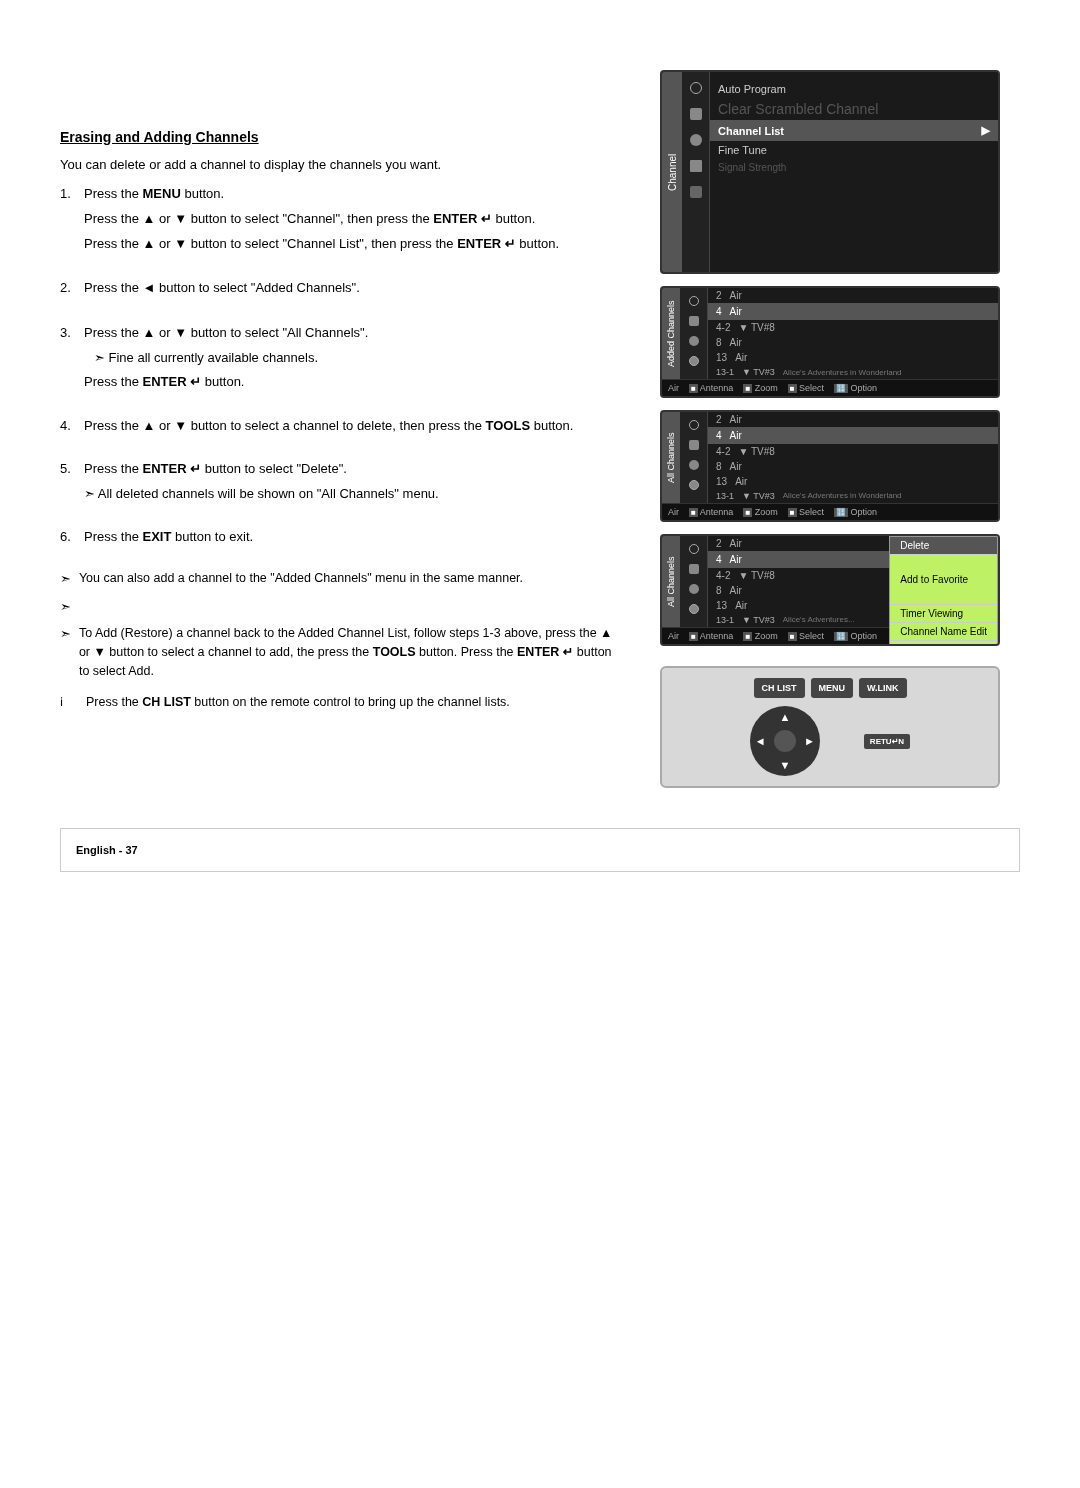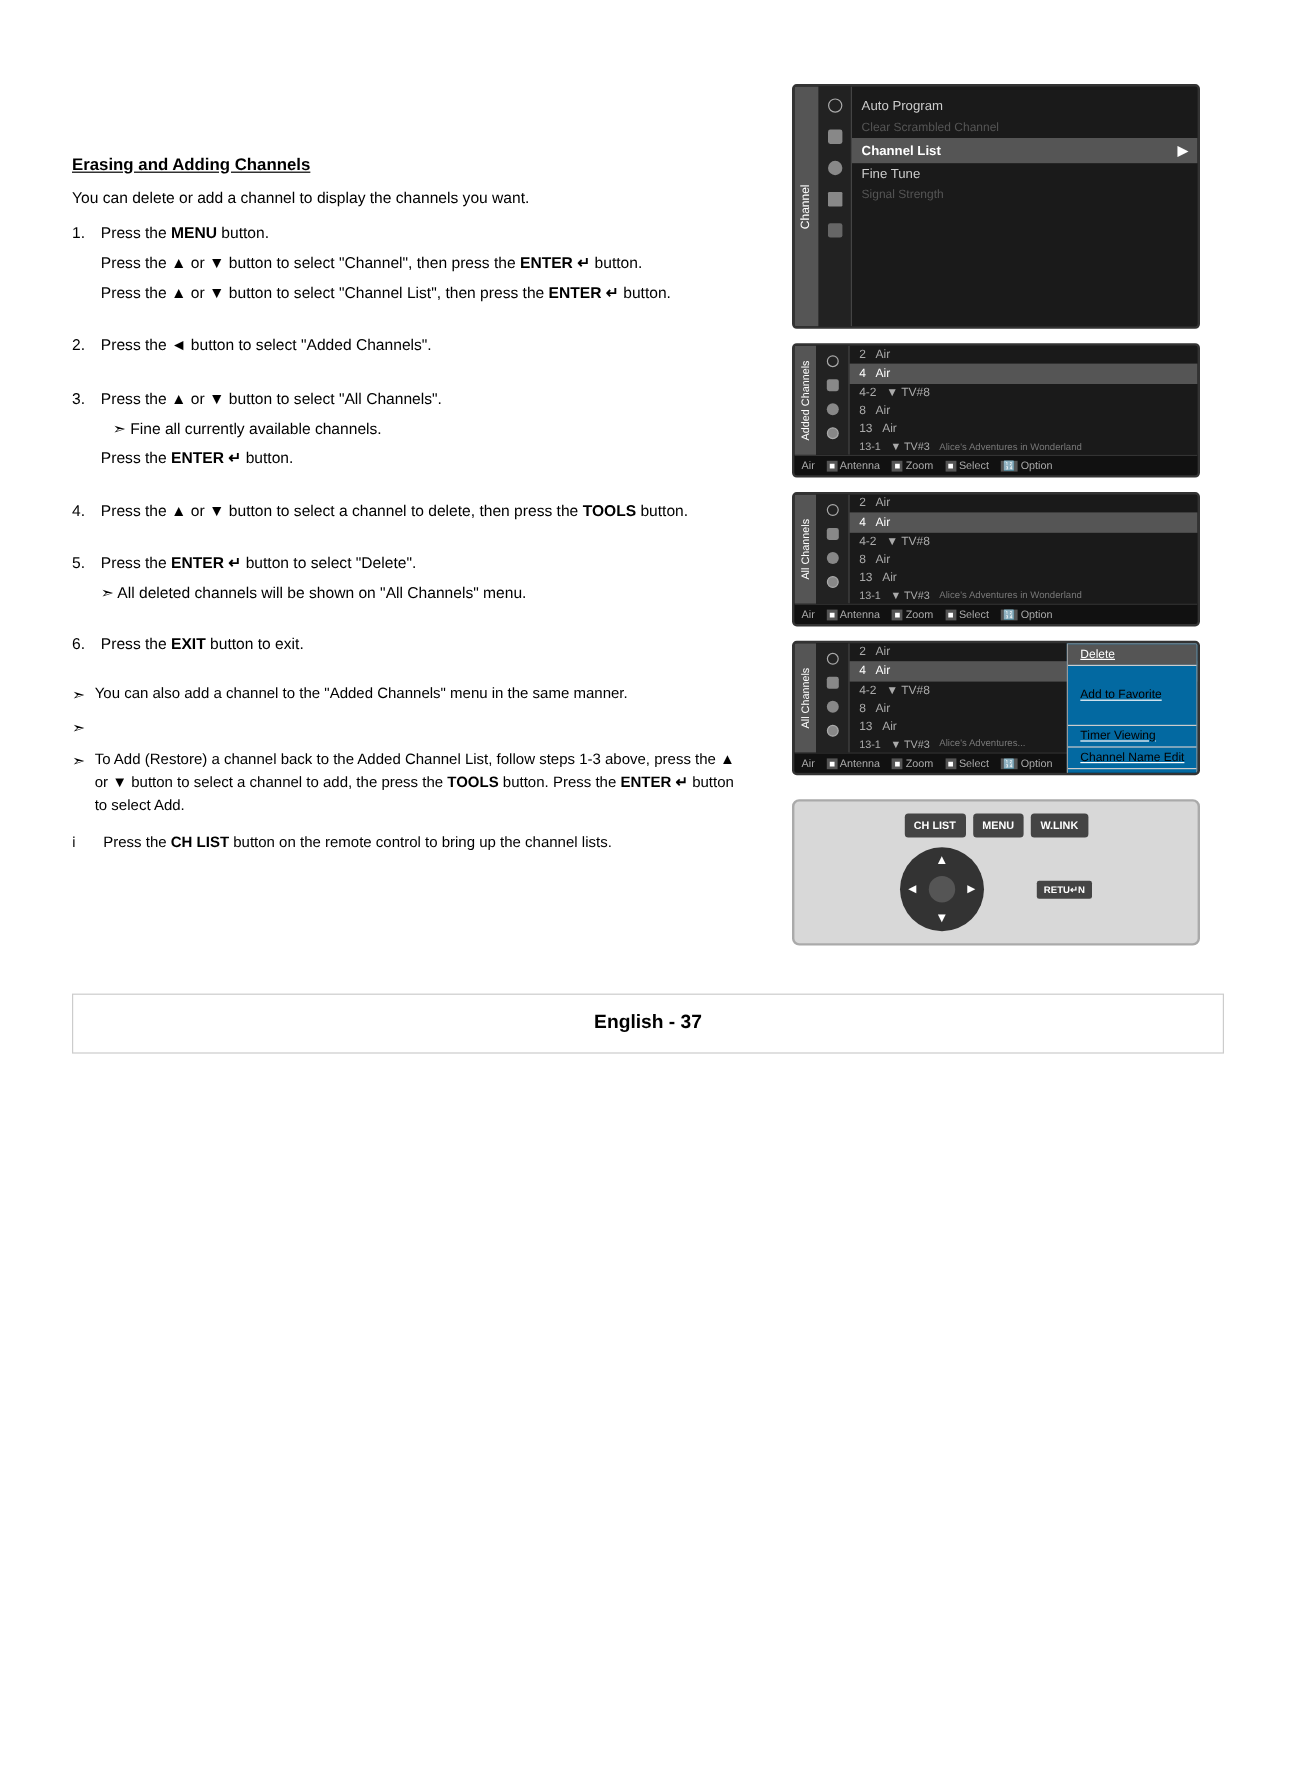--- a/index.html
+++ b/index.html
@@ -196,21 +196,21 @@
         <div style="background:#222; width:28px; display:flex; flex-direction:column; align-items:center; padding-top:10px; gap:14px; border-right:1px solid #444;">
           <div style="width:12px;height:12px;border-radius:50%;border:1.5px solid #aaa;"></div>
           <div style="width:12px;height:12px;background:#888;border-radius:2px;"></div>
           <div style="width:12px;height:12px;border-radius:50%;background:#888;"></div>
           <div style="width:12px;height:12px;background:#888;border-radius:1px;"></div>
           <div style="width:12px;height:12px;background:#666;border-radius:2px;"></div>
         </div>
 
         <div style="flex:1; padding:8px 0;">
           <div style="padding:3px 8px; font-size:11px; color:#ccc;">Auto Program</div>
-          <div style="padding:3px 8px; font-size:10px; color:#555;">Clear Scrambled Channel</div>
+          <div style="padding:3px 8px; font-size:14px; color:#555;">Clear Scrambled Channel</div>
           <div style="padding:4px 8px; font-size:11px; color:#fff; background:#555; font-weight:bold; display:flex; justify-content:space-between; align-items:center;">
             <span>Channel List</span>
             <span>▶</span>
           </div>
           <div style="padding:3px 8px; font-size:11px; color:#ccc;">Fine Tune</div>
           <div style="padding:3px 8px; font-size:10px; color:#555;">Signal Strength</div>
         </div>
       </div>
     </div>
 
@@ -322,21 +322,21 @@
           </div>
           <div style="flex:1; position:relative;">
             <div style="padding:2px 8px; font-size:10px; color:#aaa; display:flex; gap:8px;">
               <span>2</span>
               <span>Air</span>
             </div>
             <div style="padding:3px 8px; font-size:10px; color:#fff; background:#555; display:flex; gap:8px; align-items:center;">
               <span>4</span>
               <span>Air</span>
 
-              <div style="position:absolute; right:0; top:0; background:#0369a1; border:1px solid #999; z-index:10; min-width:100px;text-decoration:underline;">
+              <div style="position:absolute; right:0; top:0; background:#bef264; border:1px solid #999; z-index:10; min-width:100px;">
                 <div style="padding:3px 10px; font-size:10px; background:#555; color:#fff;">Delete</div>
                 <div style="padding:19px 10px; font-size:10px; border-top:1px solid #ccc; color:#000;">Add to Favorite</div>
                 <div style="padding:3px 10px; font-size:10px; border-top:1px solid #ccc; color:#000;">Timer Viewing</div>
                 <div style="padding:3px 10px; font-size:10px; border-top:1px solid #ccc; color:#000;">Channel Name Edit</div>
                 <div style="padding:3px 10px; font-size:10px; border-top:1px solid #ccc; color:#000;">Auto Program</div>
               </div>
             </div>
             <div style="padding:2px 8px; font-size:10px; color:#aaa; display:flex; gap:8px;">
               <span>4-2</span>
               <span>▼ TV#8</span>
@@ -386,15 +386,15 @@
 
         <div style="display:flex; flex-direction:column; align-items:center; gap:4px;margin-left:28px;">
           <div style="background:#444; color:#fff; font-size:8px; padding:3px 6px; border-radius:2px; font-weight:bold;">RETU↵N</div>
         </div>
       </div>
     </div>
 
   </div>
 </div>
 
-<div style="text-align:center; padding:15px; font-size:16px; font-weight:bold; border:1px solid #ccc; margin:0 60px 20px 60px;">
+<div style="padding:15px; font-size:11px; font-weight:bold; border:1px solid #ccc; margin:0 60px 20px 60px;">
   <span>English - 37</span>
 </div>
 
 </body></html>

